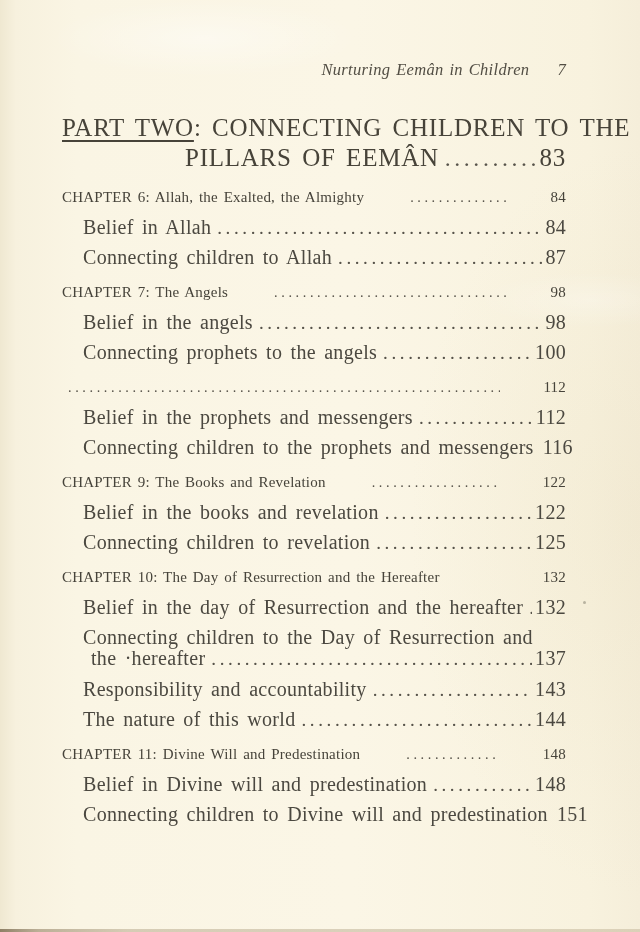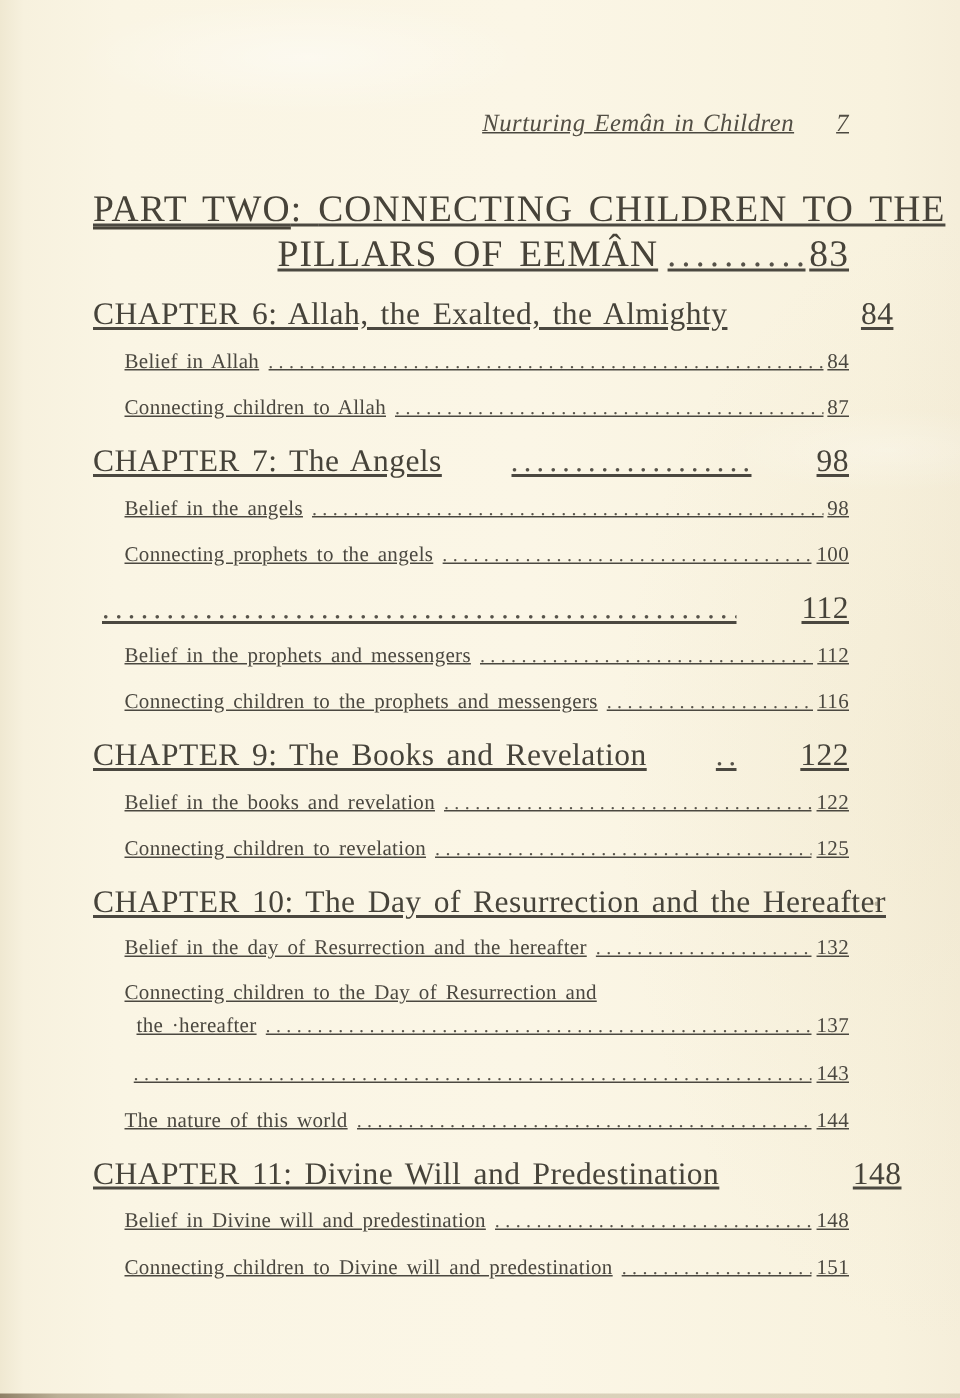--- a/index.html
+++ b/index.html
@@ -21,21 +21,21 @@
   }
   .bottom-edge {
     position: absolute; left: 0; right: 0; bottom: 0; height: 3px;
     background: linear-gradient(90deg, rgba(110,93,66,0.75) 0%, rgba(138,120,90,0.55) 6%, rgba(160,143,110,0.40) 20%, rgba(170,153,120,0.35) 100%);
   }
   .speck {
     position: absolute; left: 583px; top: 601px; width: 3px; height: 3px;
     border-radius: 50%; background: rgba(96,90,75,0.40);
   }
   .content {
-    position: absolute; left: 62px; top: 12px; width: 504px; text-decoration: underline;
+    position: absolute; left: 62px; top: 0; width: 504px;
   }
   
   .running-header {
     margin-top: 60px;
     display: flex; justify-content: flex-end; align-items: baseline;
     font-style: italic; font-size: 16.5px; color: #524e44;
     letter-spacing: 0.02em; word-spacing: 0.08em;
   }
   .running-header .hpage { margin-left: 28px; }
   
@@ -64,25 +64,25 @@
   .leader::after {
     content: "....................................................................................................................................";
     letter-spacing: 3.6px; font-size: 0.95em;
   }
   .no-leader .leader::after { content: ""; }
   
   .toc-list { margin-top: 0; }
   .entry {
     display: flex; align-items: baseline;
     line-height: 21px; margin-top: 9px;
-    font-size: 14px; color: #4b4840;
+    font-size: 20px; color: #4b4840;
     letter-spacing: 0.015em; word-spacing: 0.15em;
   }
   .entry .entry-text { white-space: nowrap; }
-  .entry.chapter { margin-top: 14px; font-size: 21px; color: #46433a; word-spacing: 0.12em; gap: 40px; }
+  .entry.chapter { margin-top: 14px; font-size: 15px; color: #46433a; word-spacing: 0.12em; gap: 40px; }
   .entry.sub { padding-left: 21px; }
   .entry-page { white-space: nowrap; }
   
   .entry.wrap { display: block; margin-bottom: 10px; }
   .entry.wrap .wrap-line1 { white-space: nowrap; }
   .entry.wrap .wrap-row2 { display: flex; align-items: baseline; padding-left: 8px; }
   .entry.wrap .wrap-line2 { white-space: nowrap; }
 </style>
 </head>
 <body>
@@ -192,20 +192,21 @@
   <div class="entry wrap sub">
     <div class="wrap-line1">Connecting children to the Day of Resurrection and</div>
     <div class="wrap-row2">
       <span class="wrap-line2">the ·hereafter</span>
       <span class="leader"></span>
       <span class="entry-page">137</span>
     </div>
   </div>
 
   <div class="entry sub">
+    <span class="entry-text">Responsibility and accountability</span>
     <span class="leader"></span>
     <span class="entry-page">143</span>
   </div>
 
   <div class="entry sub">
     <span class="entry-text">The nature of this world</span>
     <span class="leader"></span>
     <span class="entry-page">144</span>
   </div>
 

